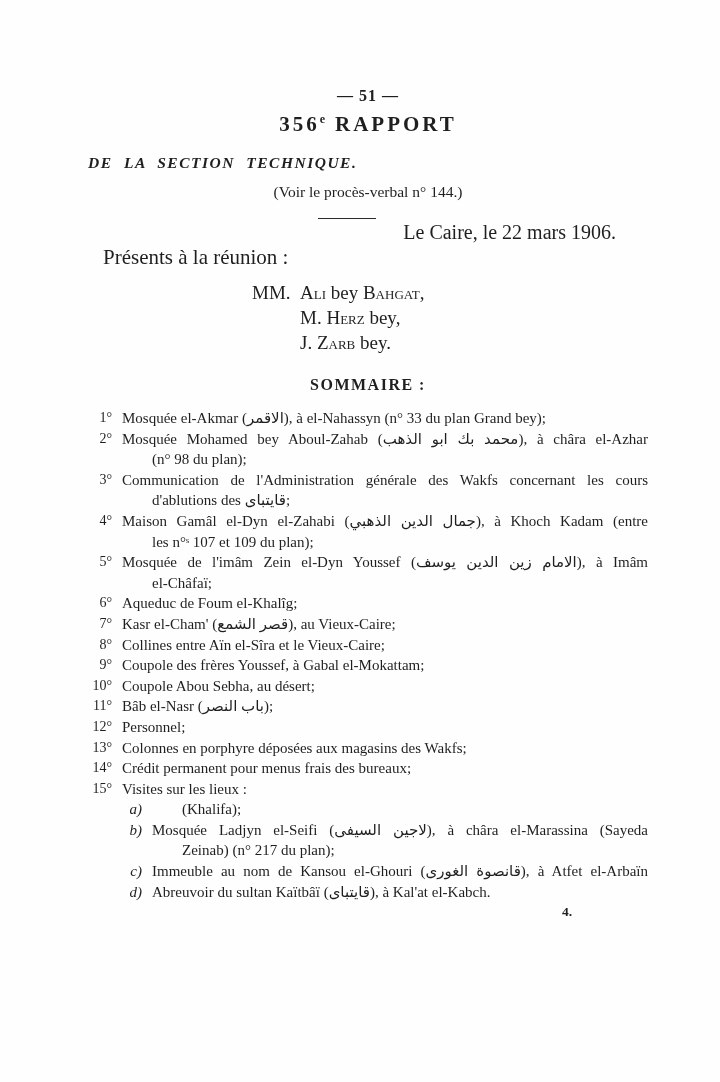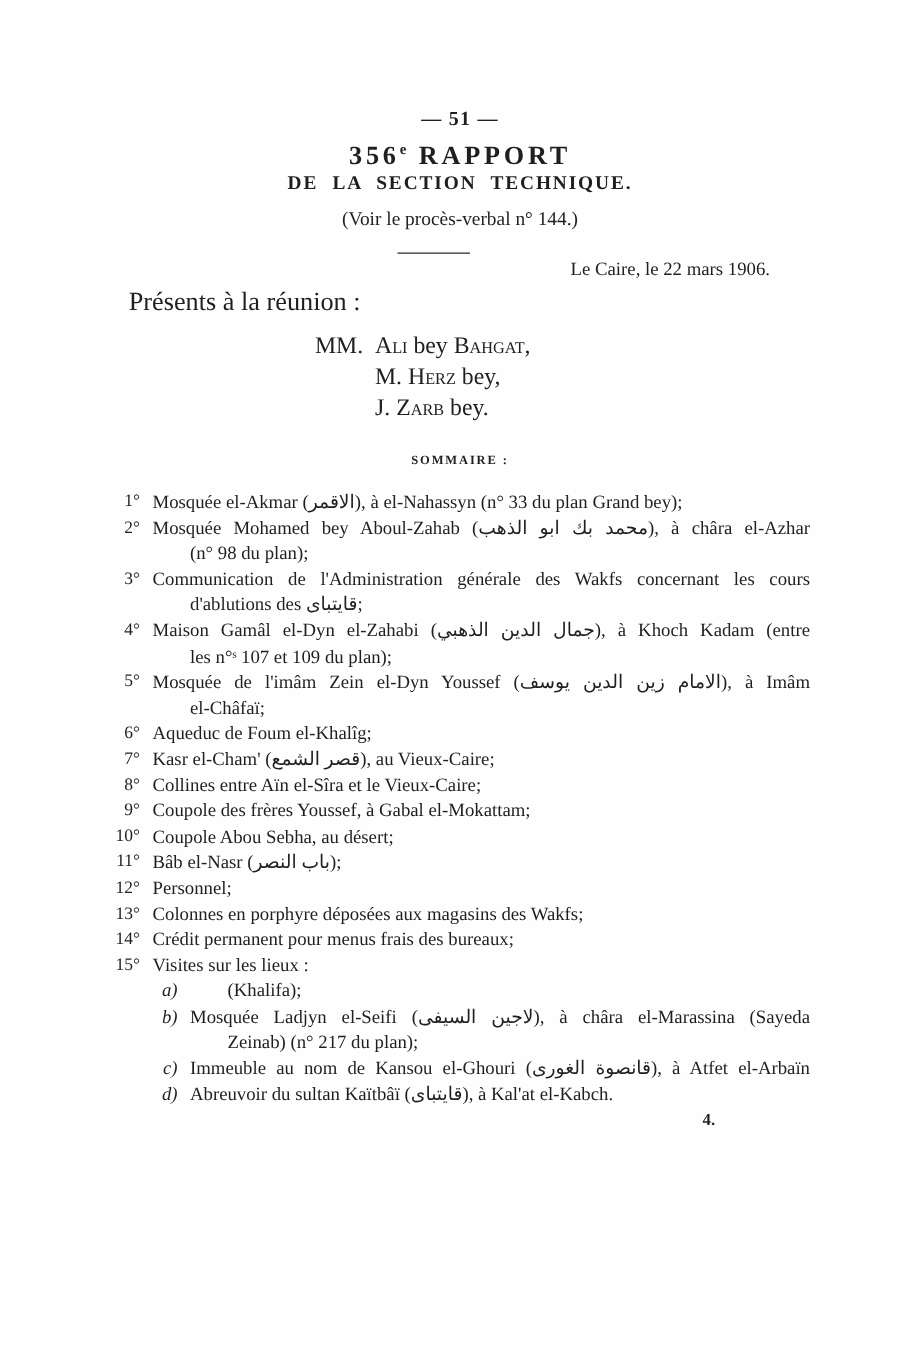--- a/index.html
+++ b/index.html
@@ -28,62 +28,64 @@
   .report-title {
     text-align: center;
     font-weight: 700;
     font-size: 21px;
     letter-spacing: 3px;
     line-height: 26px;
   }
   .report-title sup { font-size: 12px; letter-spacing: 0; }
   .report-title .rt-word { margin-left: 10px; }
   .subtitle {
-    text-align: center;
+    margin-top: 16px;
+    text-align: left;
     font-weight: 700;
     font-size: 15.5px;
     letter-spacing: 1.5px;
     word-spacing: 6px;
     line-height: 20px;
+    font-style: italic;
   }
   .reference {
     margin-top: 9px;
     text-align: center;
     font-size: 15.5px;
     line-height: 20px;
   }
   .rule {
     margin: 16px 0 0 230px;
     width: 58px;
     height: 0;
     border: none;
     border-top: 1.7px solid #2a2a2a;
   }
   .dateline {
     margin-top: 3px;
     text-align: right;
     padding-right: 32px;
-    font-size: 15px;
+    font-size: 20px;
     line-height: 20px;
   }
   .presents {
     margin-top: 5px;
     margin-left: 15px;
     font-size: 21px;
     line-height: 20px;
   }
   .mm { margin-top: 13px; margin-left: 164px; font-size: 19px; }
   .mm-row { display: flex; line-height: 25px; }
   .mm-prefix { width: 48px; flex-shrink: 0; }
   .sc { font-variant: small-caps; }
   .sommaire-title {
     margin-top: 20px;
     text-align: center;
     font-weight: 700;
-    font-size: 10px;
+    font-size: 16px;
     letter-spacing: 1.5px;
     line-height: 20px;
   }
   .items { margin-top: 13px; font-size: 15px; }
   .item { position: relative; line-height: 20.6px; }
   .item .num {
     position: absolute;
     left: 0; top: 0;
     width: 24px;
     text-align: right;

